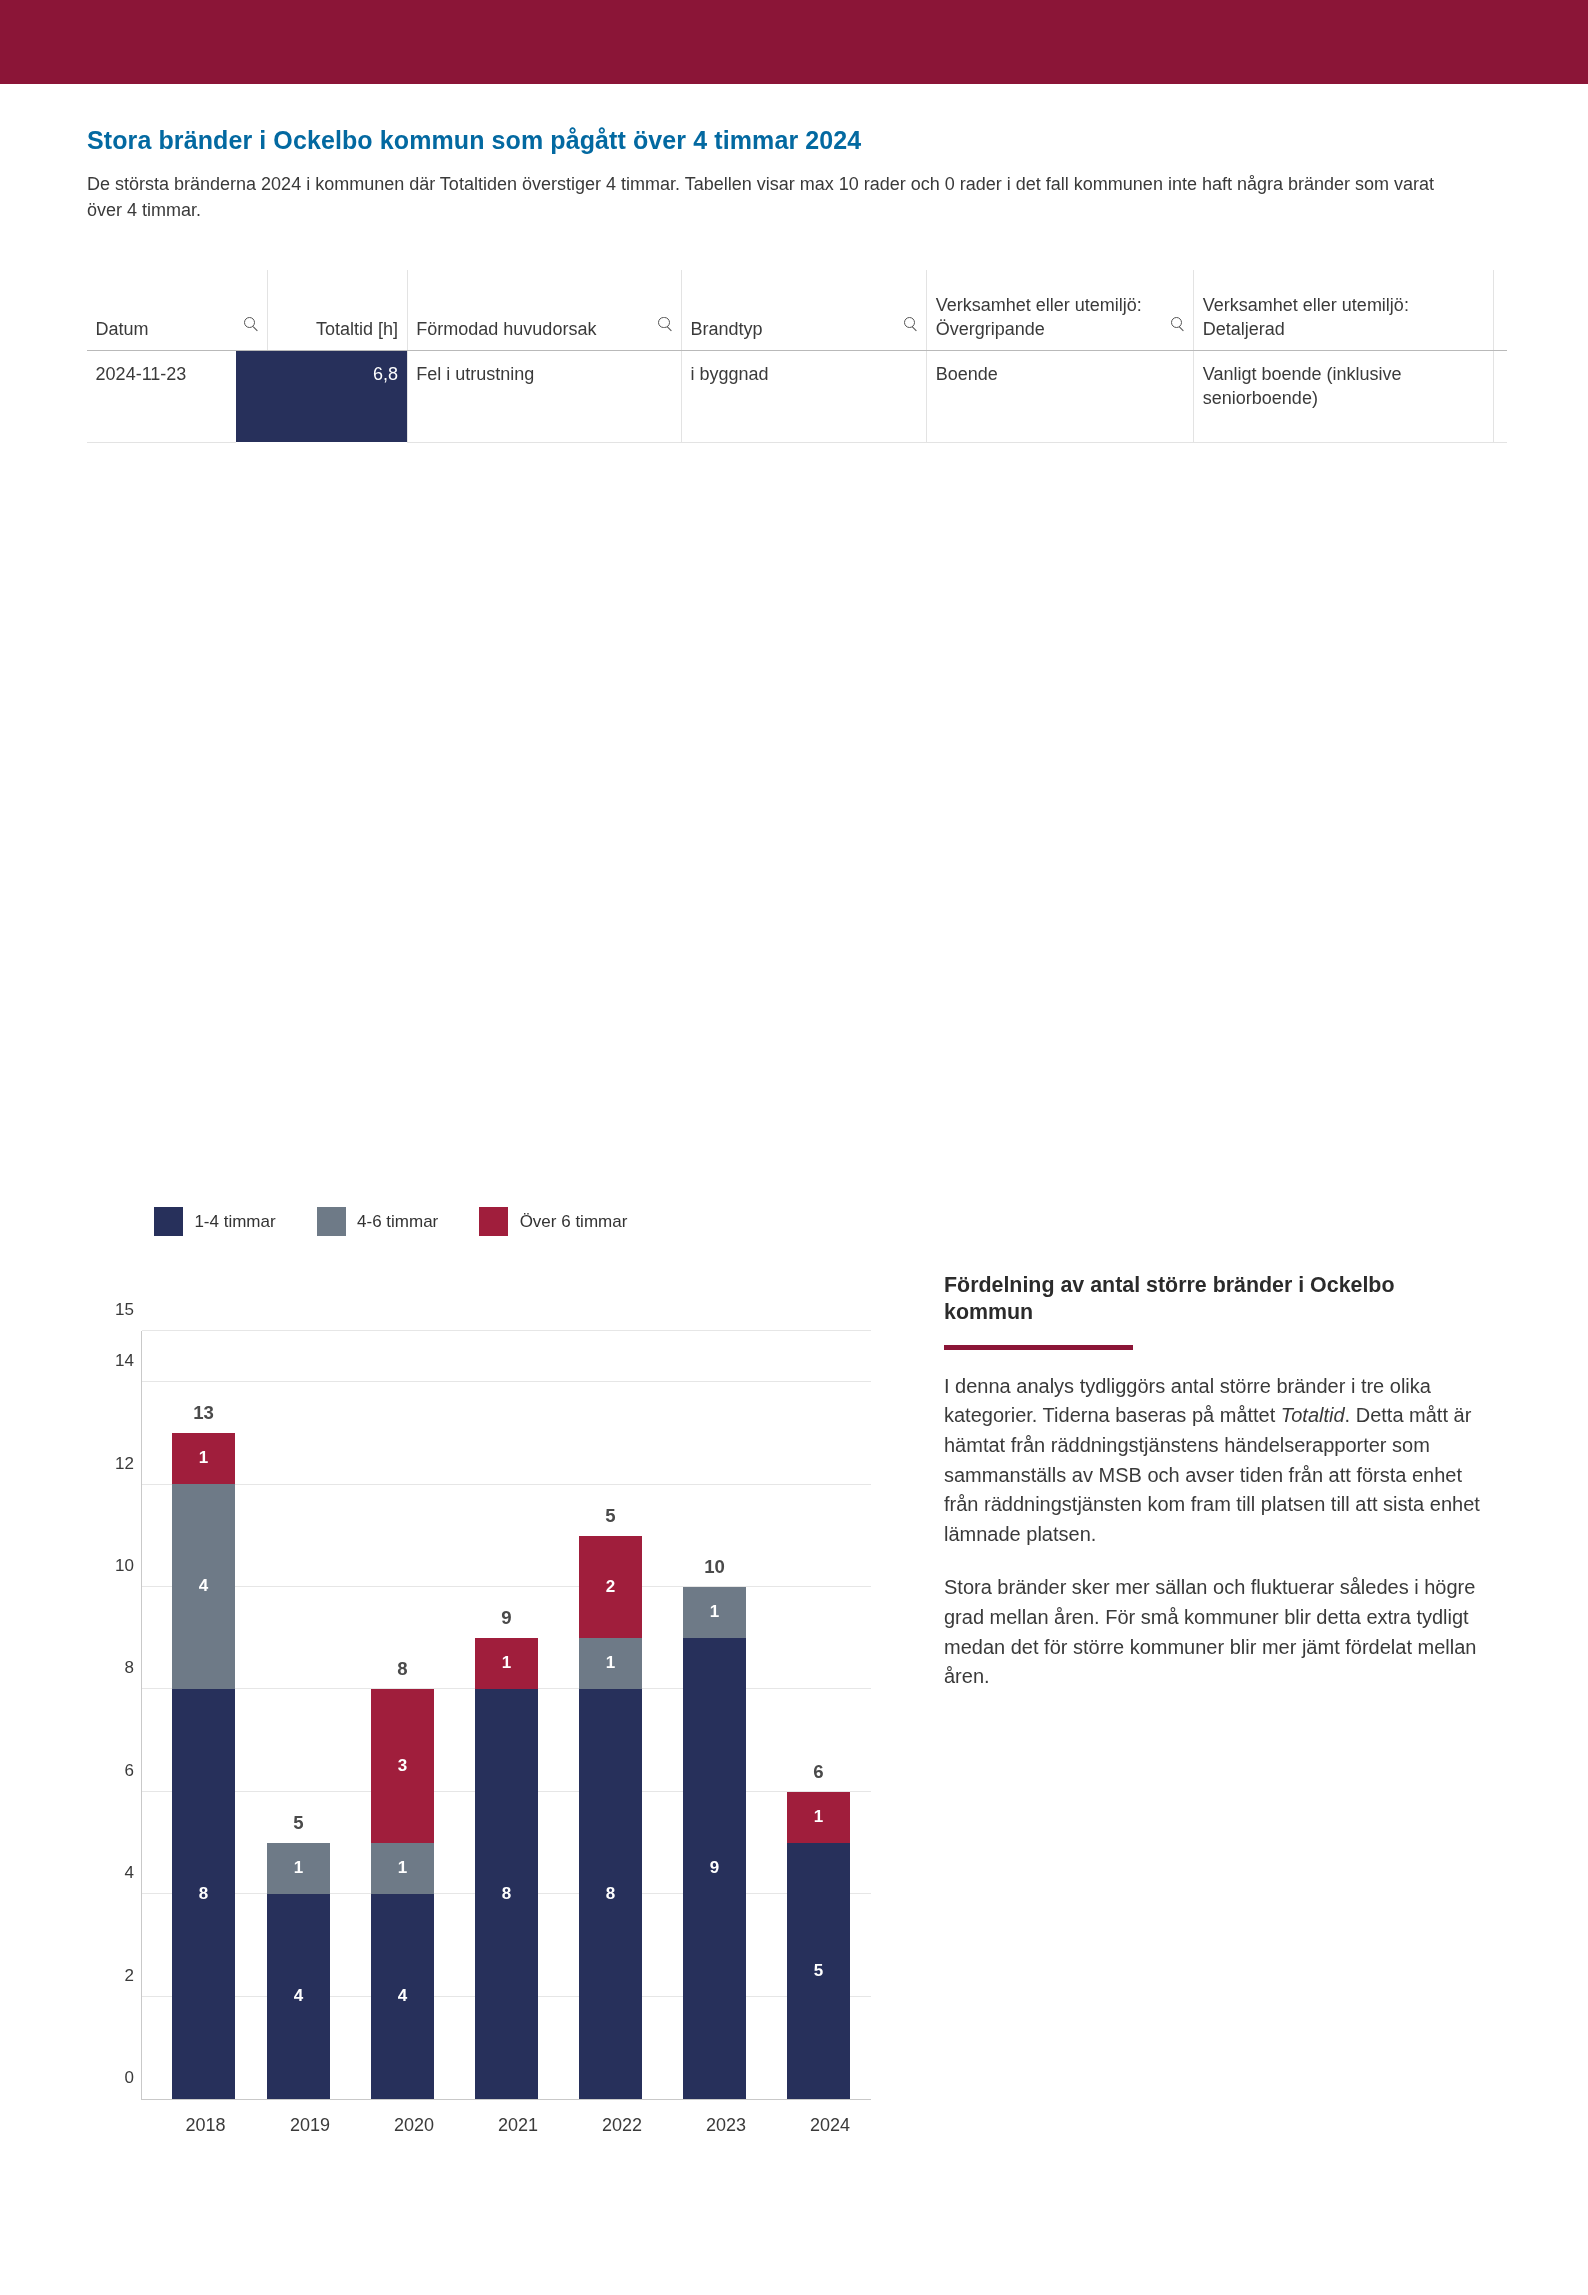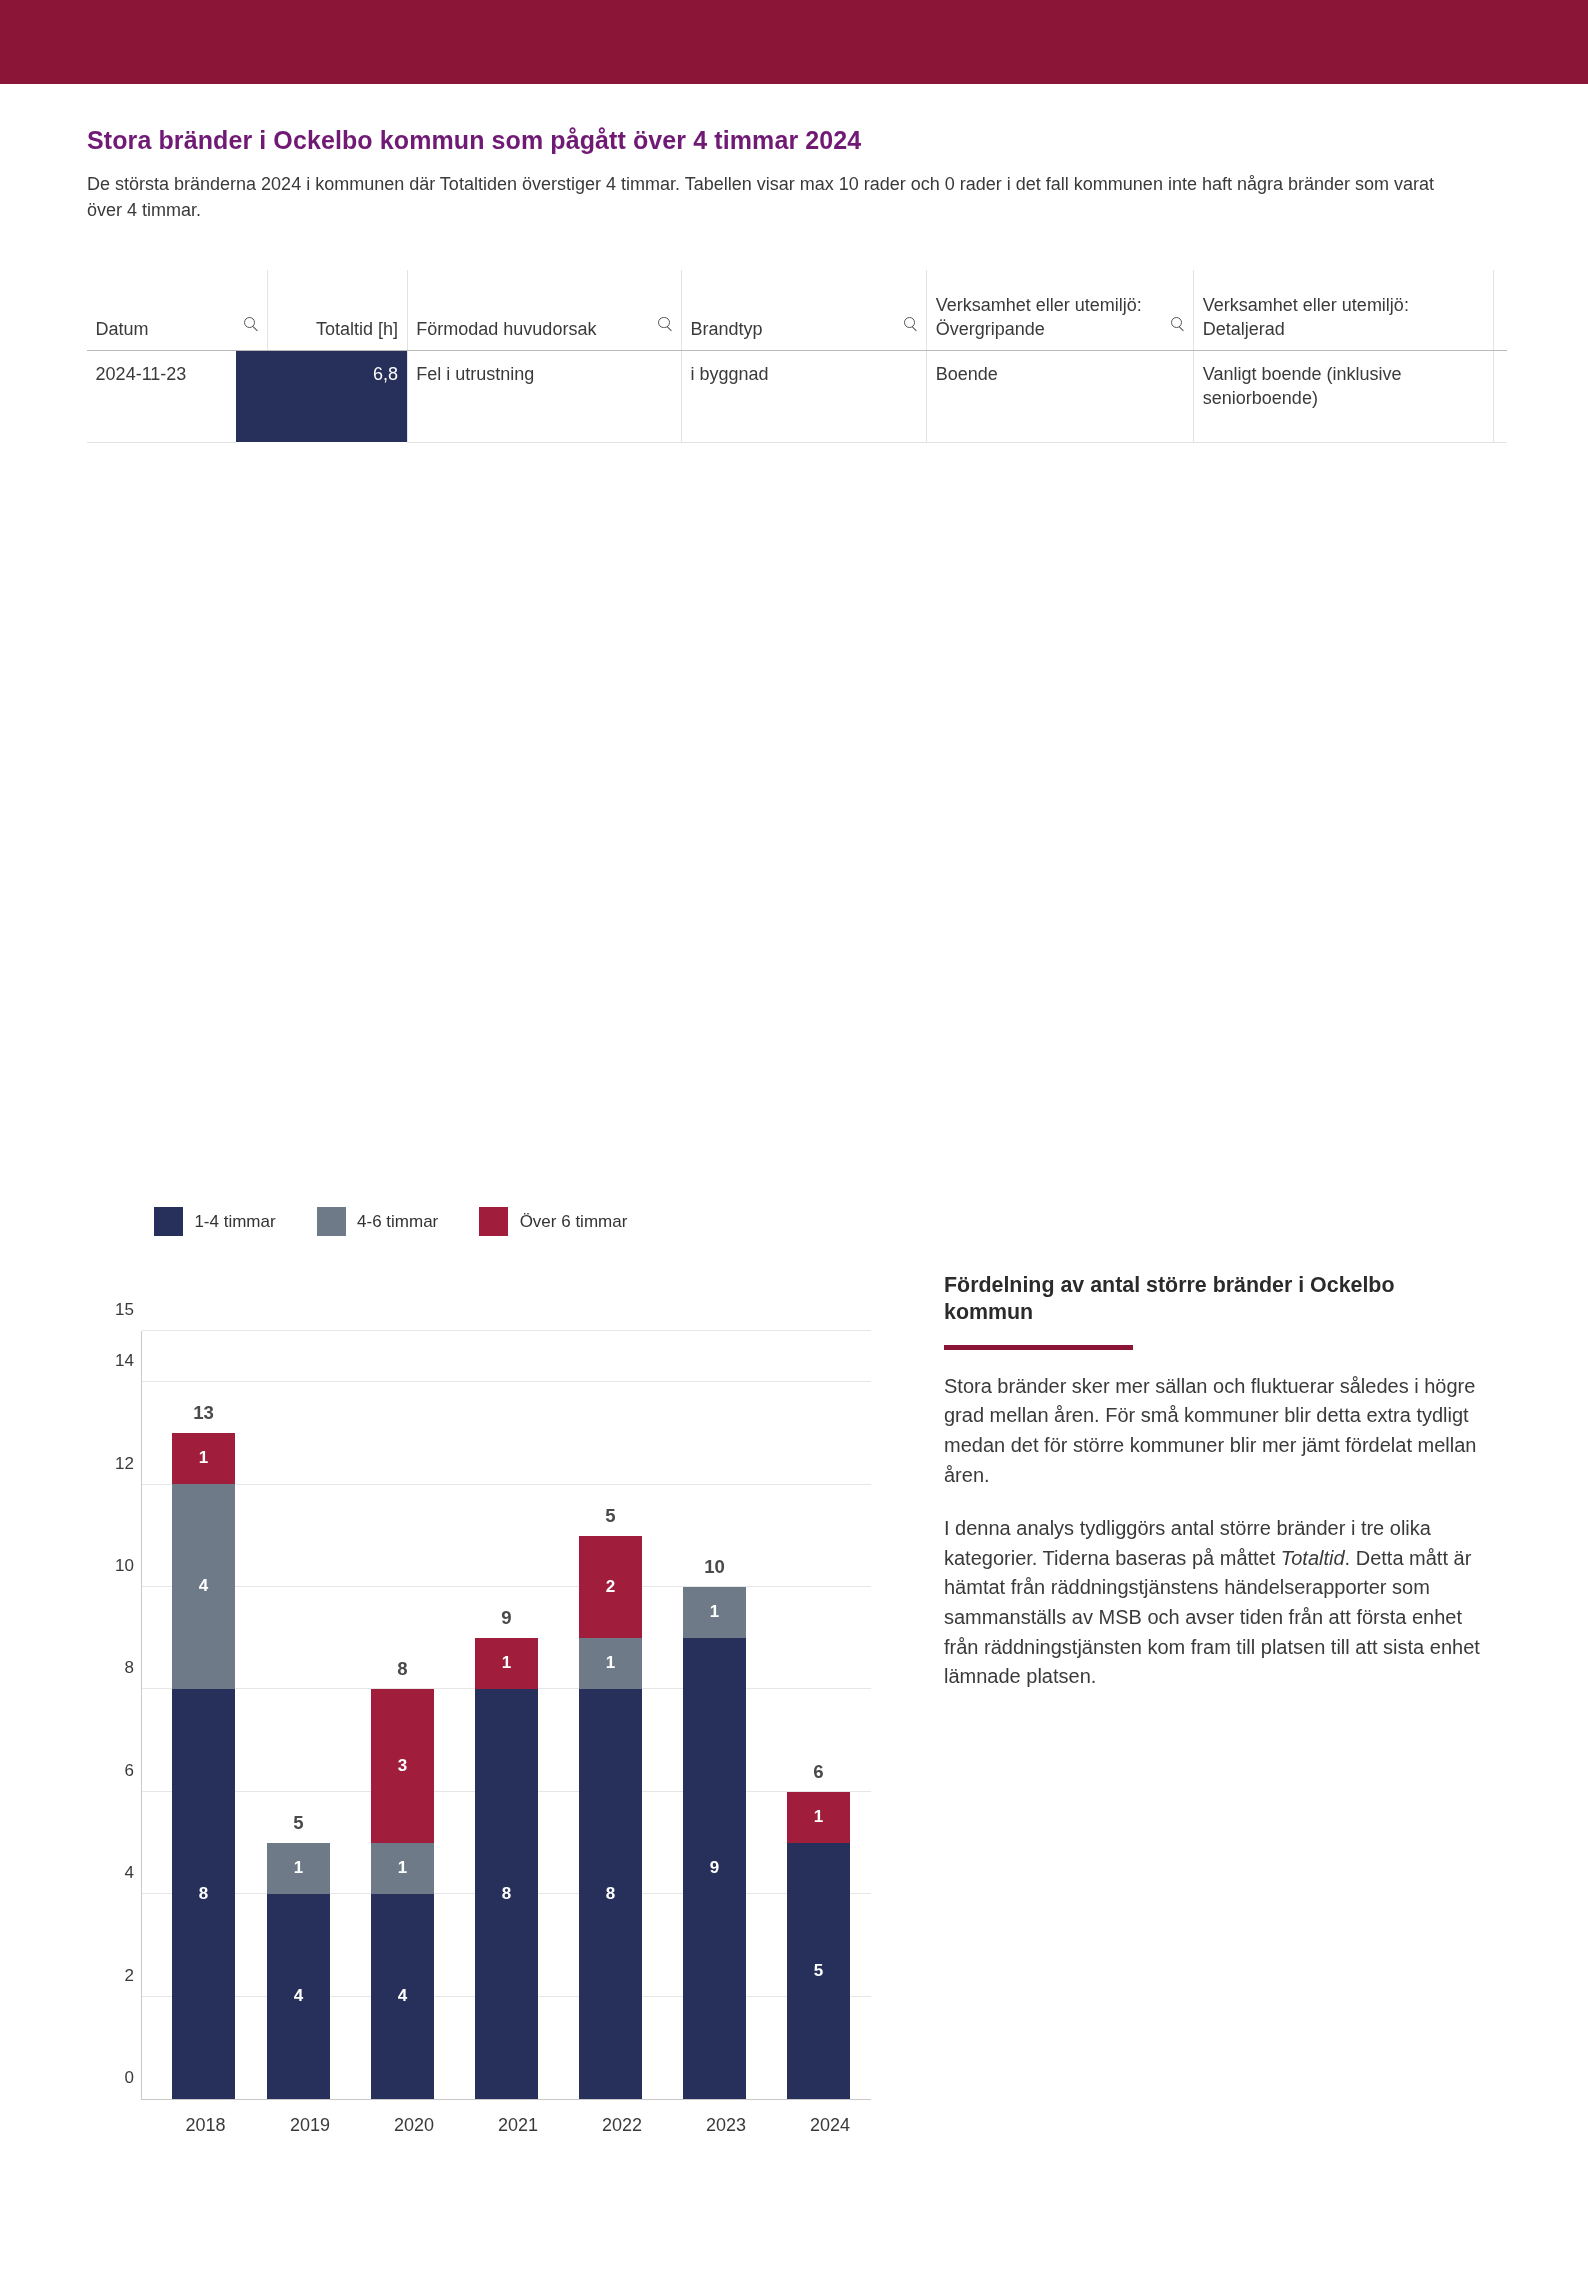--- a/index.html
+++ b/index.html
@@ -12,21 +12,21 @@
     overflow:hidden;
   }
   .banner{
     position:absolute;left:0;top:0;width:1588px;height:84px;
     background:#8B1537;
   }
 
   
   .report-head{position:absolute;left:87px;top:125px;width:1400px;}
   .report-title{
-    font-size:25px;font-weight:bold;color:#701a75;
+    font-size:25px;font-weight:bold;color:#0369a1;
     letter-spacing:0.1px;margin:0 0 15.7px 0;line-height:1.2;
   }
   .report-sub{
     font-size:18px;color:#3a3a3a;line-height:1.45;margin:0;max-width:1357px;
   }
 
   
   .tbl-wrap{
     position:absolute;left:87px;top:270px;width:1420px;
   }
@@ -299,16 +299,16 @@
           <span>5</span>
         </div>
       </div>
       <div class="xlab" style="left: 645px;">2024</div>
     </div>
 </div>
 
 <div class="side">
   <h2>Fördelning av antal större bränder i Ockelbo kommun</h2>
   <div class="rule"></div>
+  <p id="p1">I denna analys tydliggörs antal större bränder i tre olika kategorier. Tiderna baseras på måttet <em>Totaltid</em>. Detta mått är hämtat från räddningstjänstens händelserapporter som sammanställs av MSB och avser tiden från att första enhet från räddningstjänsten kom fram till platsen till att sista enhet lämnade platsen.</p>
   <p>Stora bränder sker mer sällan och fluktuerar således i högre grad mellan åren. För små kommuner blir detta extra tydligt medan det för större kommuner blir mer jämt fördelat mellan åren.</p>
-  <p id="p1">I denna analys tydliggörs antal större bränder i tre olika kategorier. Tiderna baseras på måttet <em>Totaltid</em>. Detta mått är hämtat från räddningstjänstens händelserapporter som sammanställs av MSB och avser tiden från att första enhet från räddningstjänsten kom fram till platsen till att sista enhet lämnade platsen.</p>
 </div>
 
 
 </body></html>

